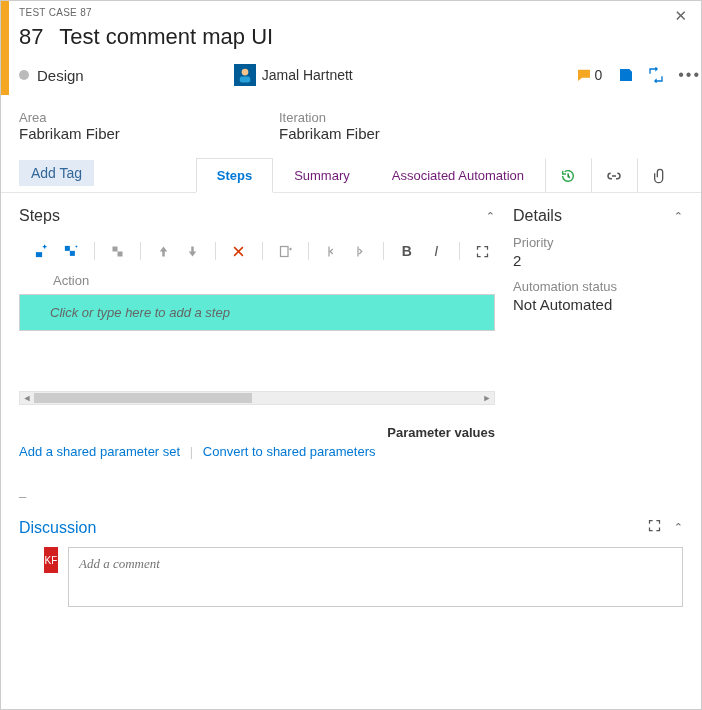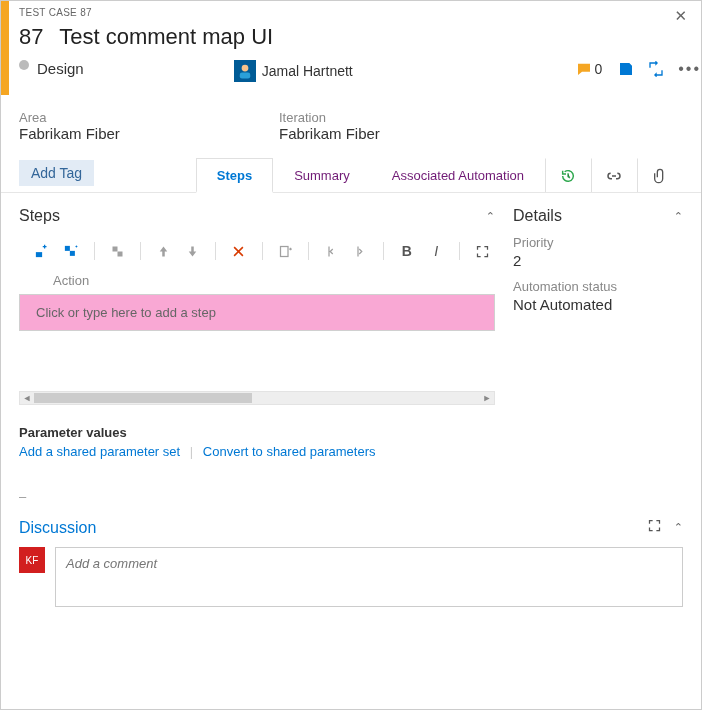--- a/index.html
+++ b/index.html
@@ -44,21 +44,21 @@
   }
   .title-row {
     font-size: 22px;
     color: #222;
     padding: 2px 0 10px 0;
     font-weight: 400;
   }
   .title-id { margin-right: 10px; }
   .meta-row {
     display: flex;
-    align-items: flex-start;
+    align-items: center;
     height: 30px;
   }
   .state-dot {
     width: 10px; height: 10px;
     border-radius: 50%;
     background: #bbb;
     margin-right: 8px;
   }
   .assignee {
     display: flex;
@@ -202,23 +202,24 @@
     margin: 0 6px;
   }
 
   .steps-table-header {
     color: #888;
     font-size: 13px;
     padding: 0 0 6px 34px;
   }
   .steps-placeholder {
     border: 1px solid #d0d0d0;
-    background: #f9a8d4;
-    padding: 10px 8px 10px 16px;
+    background: #5eead4;
+    padding: 10px 8px 10px 30px;
     color: #666;
+    font-style: italic;
     font-size: 13px;
   }
   .steps-scroll {
     margin-top: 60px;
     height: 14px;
     background: #eeeeee;
     position: relative;
     display: flex;
     align-items: center;
     border: 1px solid #e3e3e3;
@@ -236,20 +237,21 @@
     background: #ccc;
   }
 
   .param-values {
     margin-top: 20px;
     font-size: 13px;
   }
   .param-values .pv-title {
     font-weight: 600;
     margin-bottom: 4px;
+    text-align: right;
   }
   .param-values a {
     color: #0078d4;
     text-decoration: none;
     cursor: pointer;
   }
   .param-values .sep {
     color: #ccc;
     margin: 0 6px;
   }
@@ -277,36 +279,36 @@
   .disc-header .icons {
     margin-left: auto;
     display: flex;
     align-items: center;
     gap: 12px;
     color: #666;
   }
   .disc-header .icons svg { width: 15px; height: 15px; }
   .disc-row { display: flex; gap: 10px; }
   .disc-avatar {
-    width: 26px; height: 26px;
+    width: 14px; height: 26px;
     background: #d21f1f;
     color: #fff;
     font-size: 10px;
-    display: flex; align-items: center; justify-content: center;
+    display: flex; align-items: center; justify-content: center; margin-left: 25px;
   }
   .disc-input {
     flex: 1;
     border: 1px solid #ccc;
     height: 60px;
     padding: 8px 10px;
     color: #888;
     font-style: italic;
     font-size: 13px;
     resize: none;
-    font-family: Liberation Sans, sans-serif;
+    font-family: Liberation Serif, serif;
   }
 </style>
 </head>
 <body>
 
 <div class="window">
   <div class="orange-bar"></div>
 
   <div class="header">
     <div class="header-top">TEST CASE 87</div>

